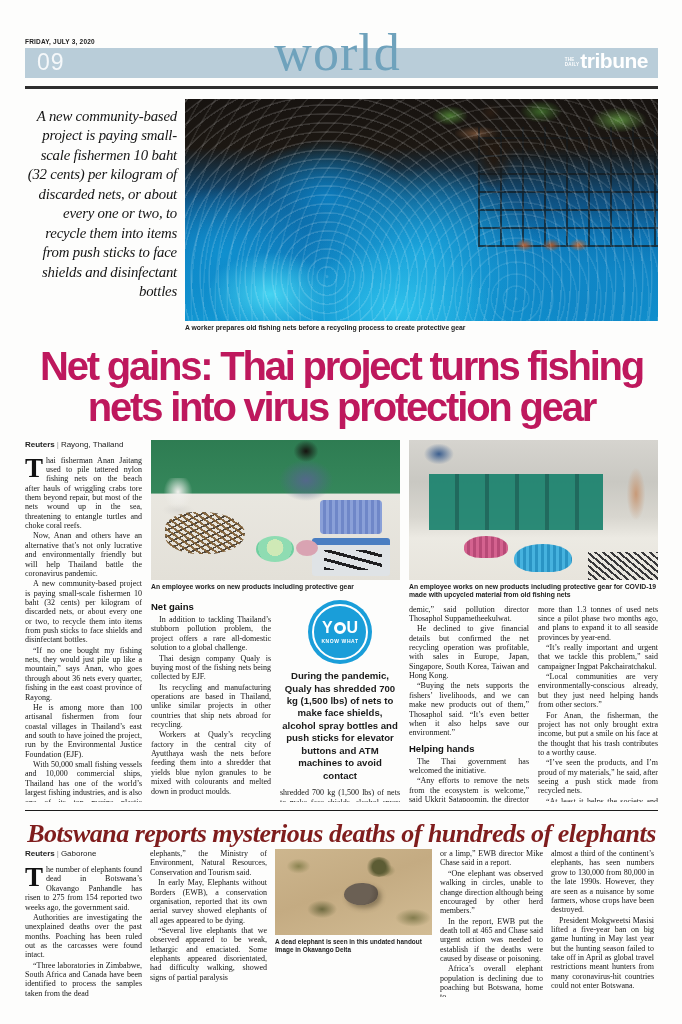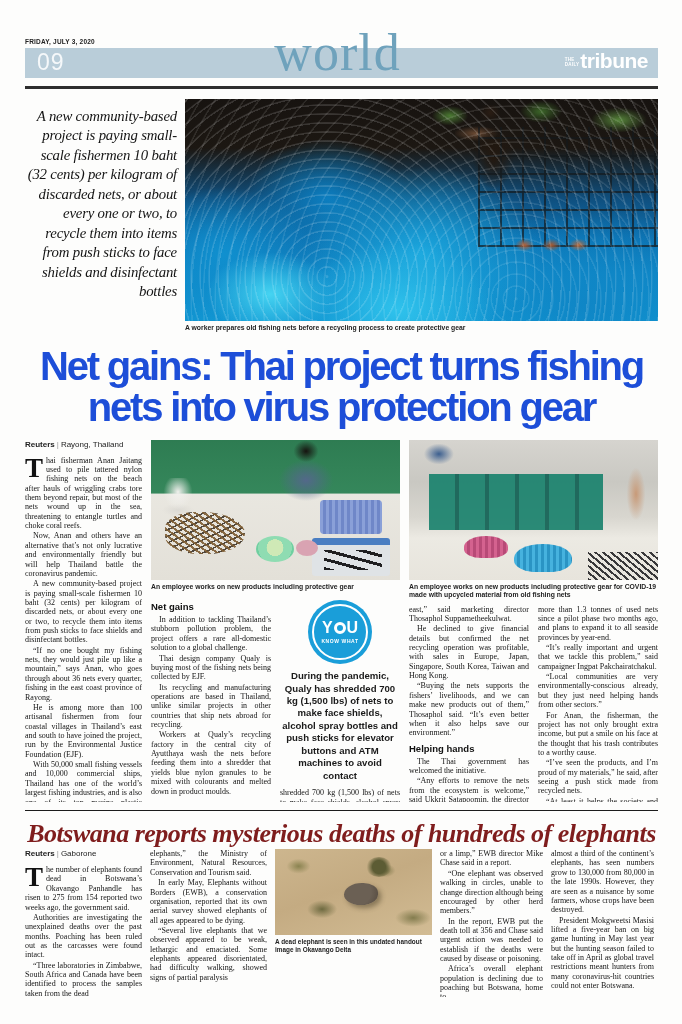--- a/index.html
+++ b/index.html
@@ -55,21 +55,21 @@
   .fence{position:absolute;right:0;top:28px;width:38%;height:120px;opacity:.8;background:
      repeating-linear-gradient(90deg, rgba(20,25,28,.85) 0 2px, rgba(0,0,0,0) 2px 22px),
      repeating-linear-gradient(0deg, rgba(20,25,28,.85) 0 2px, rgba(0,0,0,0) 2px 18px);}
   .pots{position:absolute;right:12%;top:138px;width:90px;height:16px;background:
      radial-gradient(12px 8px at 15% 50%, #b06038 0%, rgba(176,96,56,0) 80%),
      radial-gradient(12px 8px at 45% 50%, #a5582f 0%, rgba(165,88,47,0) 80%),
      radial-gradient(12px 8px at 75% 50%, #b46a3e 0%, rgba(180,106,62,0) 80%);}
 
   
   .headline{margin-top:14px;text-align:center;font-family:"Liberation Sans",sans-serif;
-       font-weight:bold;font-size:40px;line-height:1.02;letter-spacing:-2.2px;color:#1d4ed8;}
+       font-weight:bold;font-size:40px;line-height:1.02;letter-spacing:-2.2px;color:#be185d;}
 
   
   .byline{font-family:"Liberation Sans",sans-serif;font-size:8px;color:#222;margin-bottom:7px;}
   .byline b{font-weight:bold;}
   .byline .sep{color:#999;margin:0 2px;}
   .bodytext{font-size:8px;line-height:1.17;text-align:justify;color:#141414;}
   .bodytext p{margin:0 0 1px;text-indent:8px;}
   .bodytext p.nodent,.bodytext[data-cont="1"] p:first-child{text-indent:0;}
   .bodytext p.dropcap{text-indent:0;}
   .bodytext p.dropcap::first-letter{float:left;font-size:27px;line-height:.78;
@@ -264,21 +264,21 @@
           <div class="crates"></div>
           <div class="arm"></div>
           <div class="pink-basket"></div>
           <div class="blue-basket2"></div>
           <div class="dark-net"></div>
         </div>
         <div class="caption">An employee works on new products including protective gear for COVID-19 made with upcycled material from old fishing nets</div>
         <div class="twocol">
           <div>
             <div class="bodytext" data-cont="1">
-                <p>east,” said marketing director Thosaphol Suppametheekulwat.</p>
+                <p>demic,” said pollution director Thosaphol Suppametheekulwat.</p>
                 <p>He declined to give financial details but confirmed the net recycling operation was profitable, with sales in Europe, Japan, Singapore, South Korea, Taiwan and Hong Kong.</p>
                 <p>“Buying the nets supports the fishers’ livelihoods, and we can make new products out of them,” Thosaphol said. “It’s even better when it also helps save our environment.”</p>
               </div>
             <div class="subhead">Helping hands</div>
             <div class="bodytext">
                 <p>The Thai government has welcomed the initiative.</p>
                 <p>“Any efforts to remove the nets from the ecosystem is welcome,” said Ukkrit Satapoomin, the director of Thailand’s Office of Marine and Coastal Resources Conservation.</p>
               </div>
           </div>
           <div>
@@ -319,21 +319,21 @@
         <div class="photo elephant-photo">
           <div class="scrub"></div>
           <div class="carcass"></div>
         </div>
         <div class="small-caption">A dead elephant is seen in this undated handout image in Okavango Delta</div>
       </div>
       <div class="bot-col bot-c4">
         <div class="bodytext" data-cont="1">
             <p>or a limp,” EWB director Mike Chase said in a report.</p>
             <p>“One elephant was observed walking in circles, unable to change direction although being encouraged by other herd members.”</p>
-            <p>In the report, EWB put the death toll at 356 and Chase said urgent action was needed to establish if the deaths were caused by disease or poisoning.</p>
+            <p>In the report, EWB put the death toll at 465 and Chase said urgent action was needed to establish if the deaths were caused by disease or poisoning.</p>
             <p>Africa’s overall elephant population is declining due to poaching but Botswana, home to</p>
           </div>
       </div>
       <div class="bot-col bot-c5">
         <div class="bodytext" data-cont="1">
             <p>almost a third of the continent’s elephants, has seen numbers grow to 130,000 from 80,000 in the late 1990s. However, they are seen as a nuisance by some farmers, whose crops have been destroyed.</p>
             <p>President Mokgweetsi Masisi lifted a five-year ban on big game hunting in May last year but the hunting season failed to take off in April as global travel restrictions meant hunters from many coronavirus-hit countries could not enter Botswana.</p>
           </div>
       </div>
     </div>

